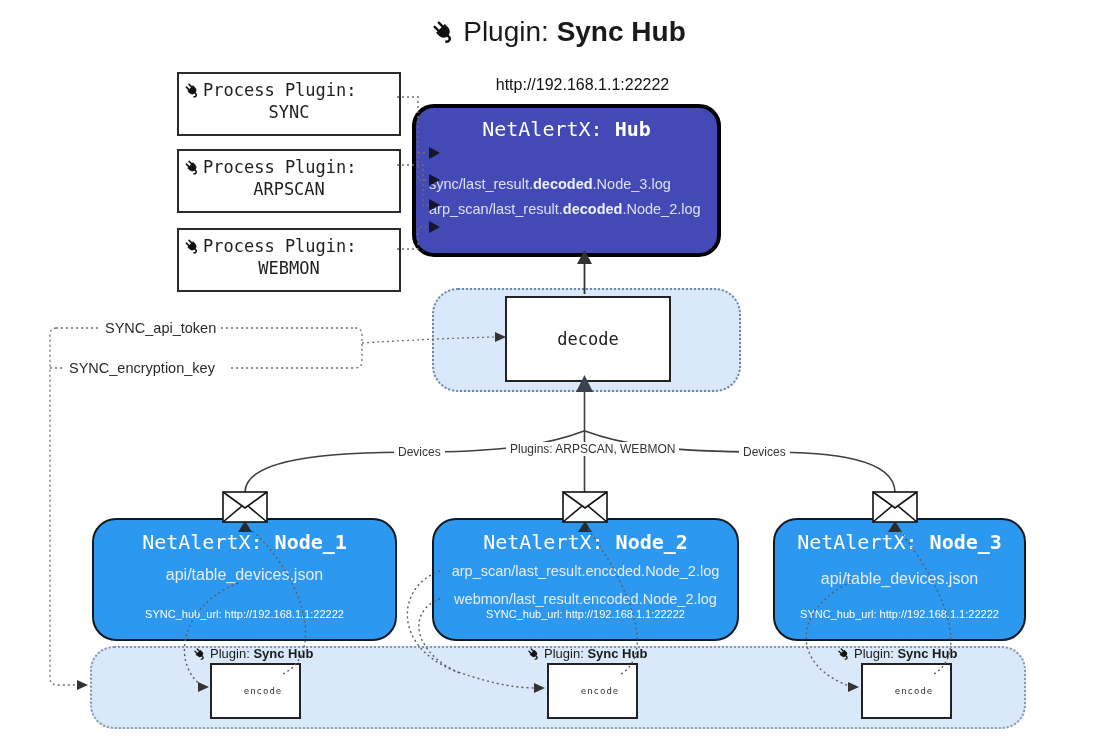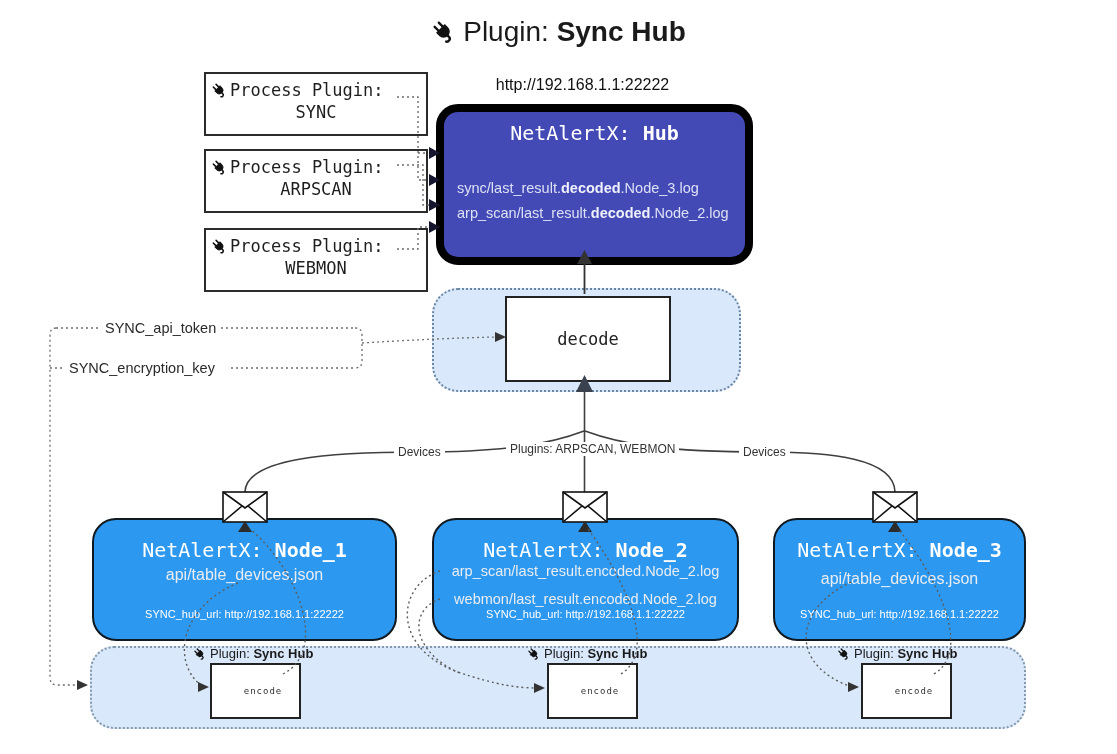--- a/index.html
+++ b/index.html
@@ -8,47 +8,47 @@
   .abs{position:absolute;}
   .mono{font-family:"DejaVu Sans Mono",monospace;}
 
   
   .page-title{left:0;top:16px;width:1117px;text-align:center;font-size:28px;color:#1a1a1a;z-index:5;}
   .page-title b{font-weight:bold;}
   .title-icon{vertical-align:-4px;margin-right:6px;}
 
   
   .hub-url{left:432px;top:76px;width:301px;text-align:center;font-size:16px;color:#111;z-index:2;}
-  .hub-box{left:436px;top:104px;width:301px;height:145px;background:#4349b5;border:8px solid #000000;
+  .hub-box{left:412px;top:104px;width:301px;height:145px;background:#4349b5;border:4px solid #000000;
            border-radius:22px;z-index:1;}
   .hub-title{left:0;top:9px;width:100%;text-align:center;font-size:20px;color:#fff;}
   .hub-log{left:13px;height:18px;line-height:18px;font-size:14.5px;color:#dde1f6;white-space:nowrap;}
   .hub-log b{color:#eef0fb;}
 
   
   .pbox{left:177px;width:220px;height:60px;background:#fff;border:2px solid #2b2b2b;z-index:1;
-        font-size:17px;color:#1e1e1e;margin-left:27px;}
+        font-size:17px;color:#1e1e1e;}
   .pbox .l1{display:flex;align-items:center;gap:2px;padding:6px 0 0 5px;}
   .pbox .l2{text-align:center;padding-top:2px;}
 
   
   .setting-label{font-size:14.5px;color:#2a2a2a;background:#fff;z-index:3;padding:0 2px;}
 
   
   .decode-container{left:432px;top:288px;width:305px;height:100px;background:#d9e9fb;
                     border:2px dotted #6d86a3;border-radius:26px;z-index:1;}
   .decode-box{left:505px;top:296px;width:162px;height:82px;background:#fff;border:2px solid #222;z-index:2;
               display:flex;align-items:center;justify-content:center;font-size:17px;color:#222;}
 
   
   .edge-label{background:#fff;font-size:12px;color:#333;z-index:6;padding:0 4px;white-space:nowrap;}
 
   
   .node-box{top:518px;height:119px;background:#2d98f0;border:2px solid #101820;border-radius:24px;z-index:1;}
-  .node-title{left:0;top:10px;width:100%;text-align:center;font-size:20px;color:#fff;white-space:nowrap;margin-top:8px;}
+  .node-title{left:0;top:10px;width:100%;text-align:center;font-size:20px;color:#fff;white-space:nowrap;}
   .node-line{left:0;width:100%;text-align:center;color:#e9edf2;font-size:16px;white-space:nowrap;}
   .node-line.small{font-size:14.5px;}
   .node-hub-url{left:0;top:88px;width:100%;text-align:center;font-size:11px;color:#fff;white-space:nowrap;}
 
   
   .encode-container{left:90px;top:646px;width:932px;height:79px;background:#d9e9fb;
                     border:2px dotted #8599ad;border-radius:24px;z-index:1;}
   .encode-box{top:663px;width:72px;height:52px;background:#fff;border:2px solid #222;z-index:2;
               display:flex;align-items:center;justify-content:center;
               font-size:9px;letter-spacing:1px;color:#333;padding-left:15px;}

